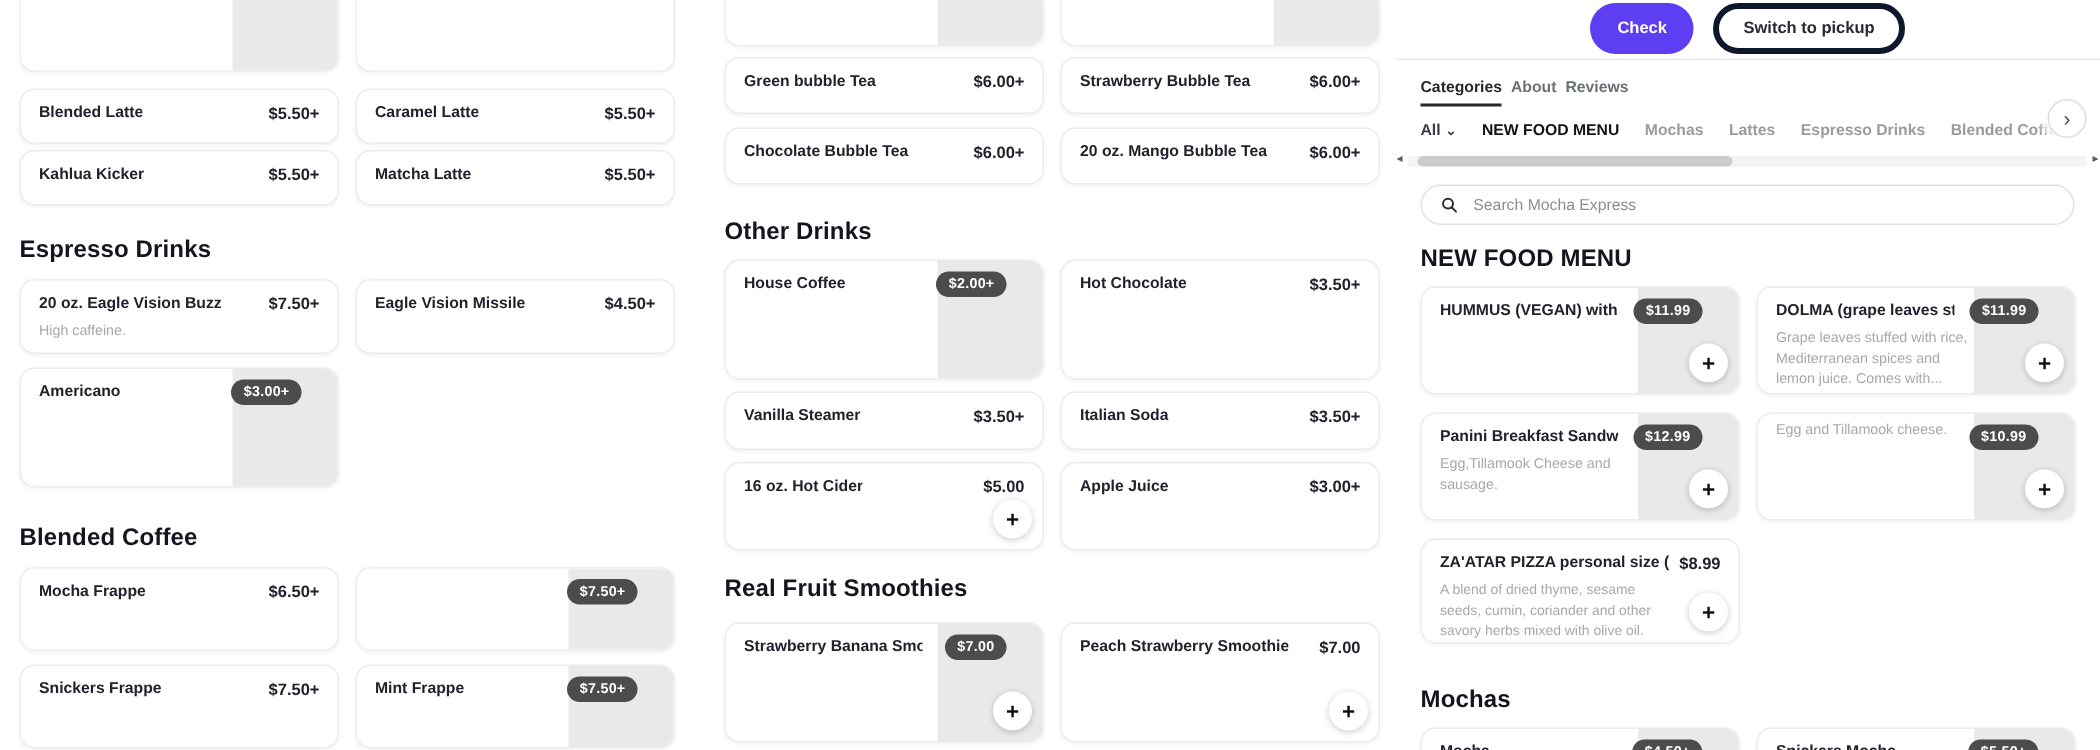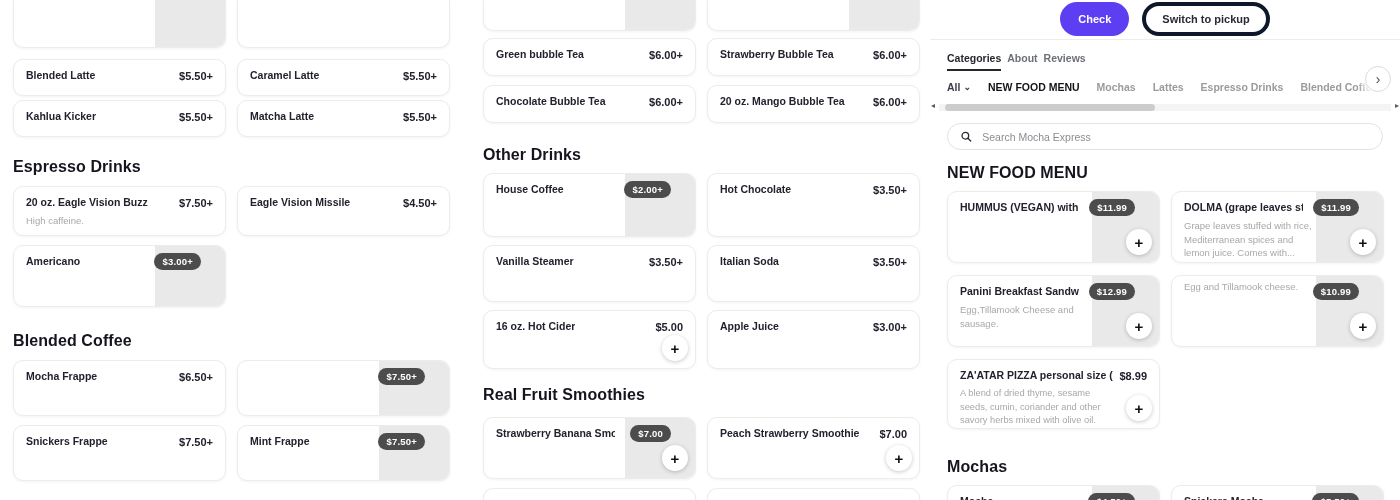--- a/index.html
+++ b/index.html
@@ -12,23 +12,23 @@
   #mid-panel{left:470px;width:460px;padding-left:13px}
   #right-panel{left:930px;width:470px}
 
   .row{display:flex;gap:11px}
   .card{
     position:relative;width:213px;box-sizing:border-box;background:#fff;
     border:1px solid #ececec;border-radius:10px;overflow:hidden;
     box-shadow:0 1px 3px rgba(0,0,0,.05);flex:0 0 213px;cursor:pointer;
   }
   .cut-top{border-top-left-radius:0;border-top-right-radius:0;border-top:none}
-  .h31{height:31px}.h37{height:37px}.h38{height:38px}.h39{height:57px}
+  .h31{height:31px}.h37{height:37px}.h38{height:38px}.h39{height:39px}
   .h48{height:48px}.h50{height:50px}.h59{height:59px}.h62{height:62px}
-  .h70{height:70px}.h72{height:72px}.h74{height:62px}.h77{height:56px}.h78{height:64px}.h40{height:40px}
+  .h70{height:70px}.h72{height:72px}.h74{height:80px}.h77{height:56px}.h78{height:80px}.h40{height:40px}
   .chead{display:flex;justify-content:space-between;align-items:flex-start;padding:9px 12px 0;gap:6px}
   .title{font-size:10.5px;font-weight:700;color:#22222e;white-space:nowrap;overflow:hidden;line-height:1.3}
   .price{font-size:11px;font-weight:700;color:#22222e;flex:0 0 auto;line-height:1.3}
   .desc{padding:4px 12px 0;font-size:9.5px;color:#a8a8a8;line-height:1.45}
   .img{position:absolute;top:0;right:0;bottom:0;width:70px;background:#e9e9e9}
   .img-sm{width:67px}
   .pad-img{padding-right:80px}
   .pill{
     position:absolute;top:7px;right:24px;background:rgba(62,62,62,.92);color:#fff;
     font-size:9.5px;font-weight:700;padding:3px 8px;border-radius:999px;letter-spacing:.2px;line-height:1.2;

